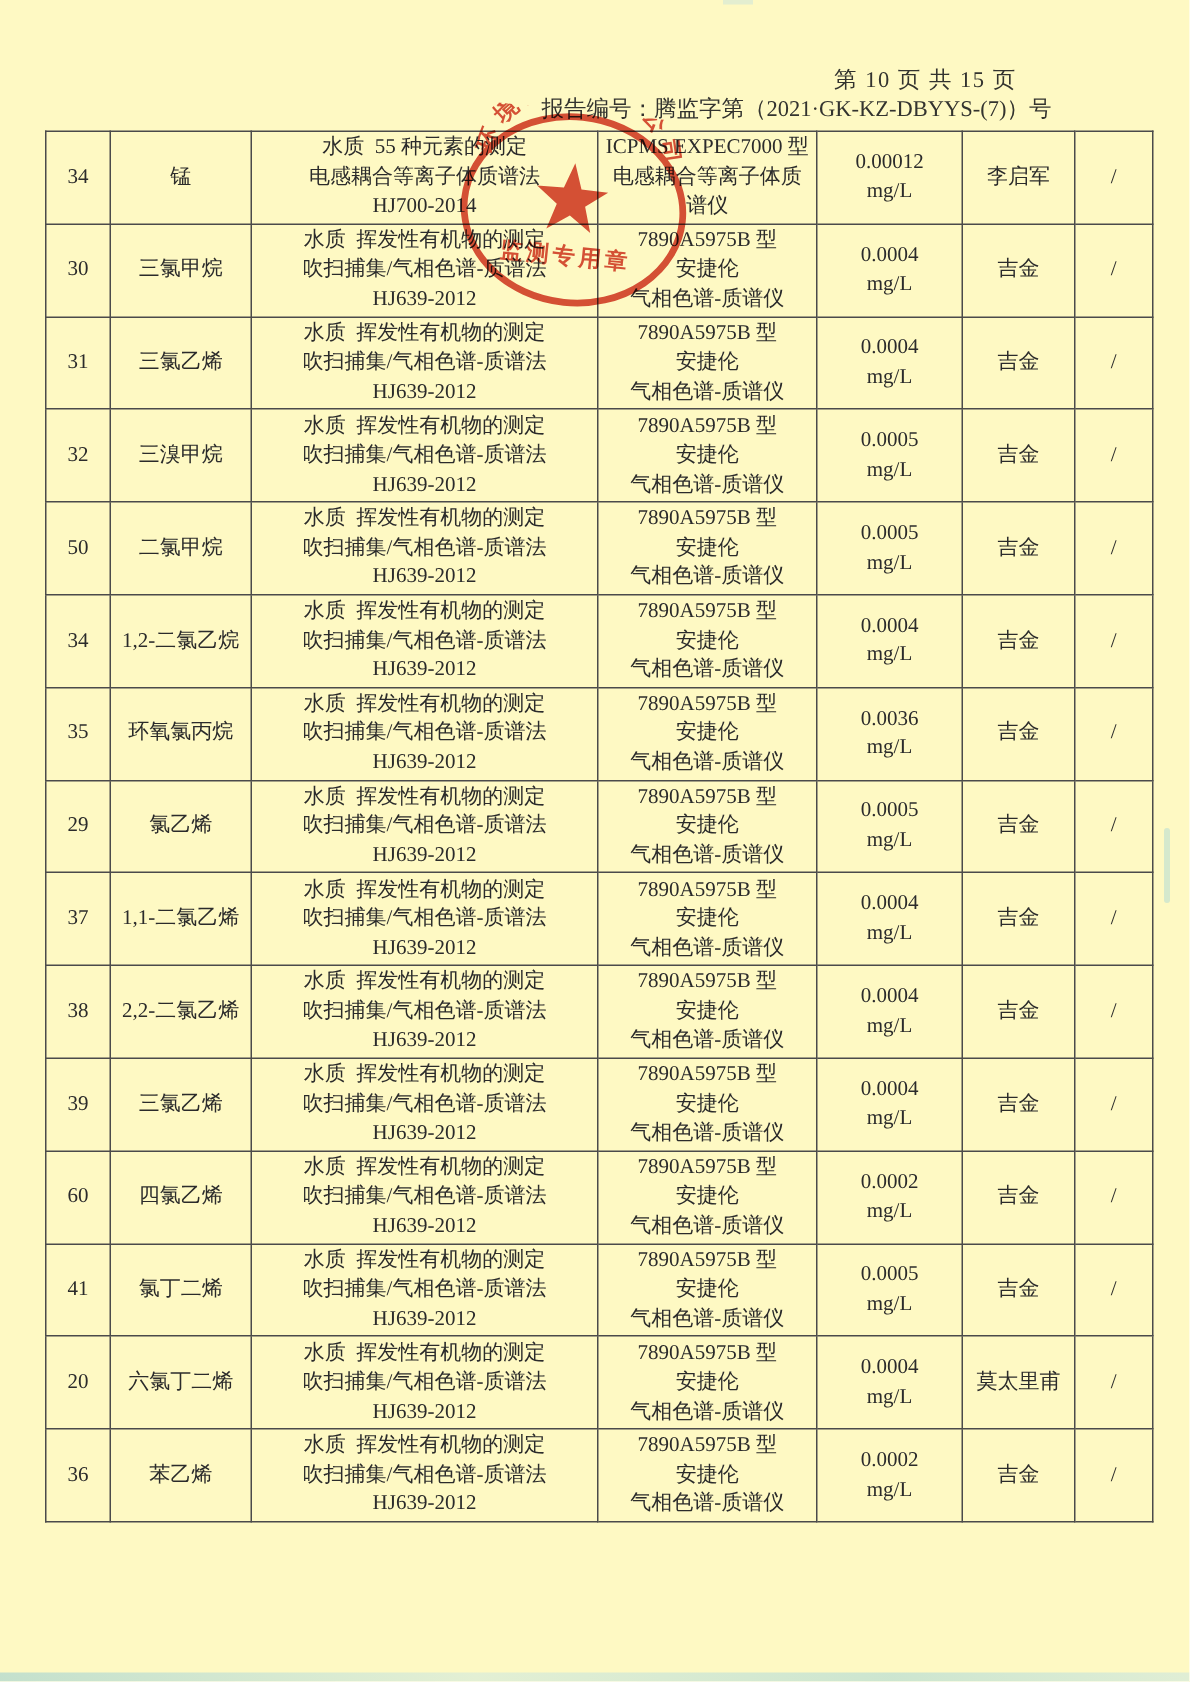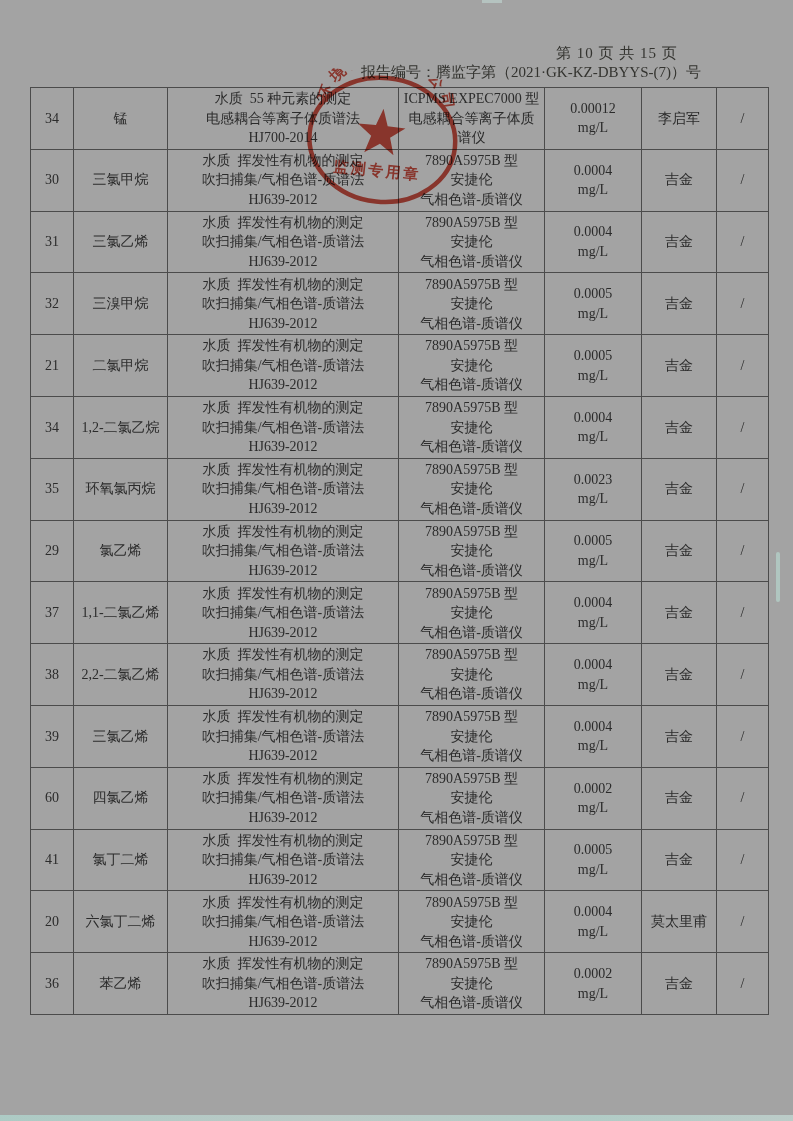--- a/index.html
+++ b/index.html
@@ -4,21 +4,21 @@
 <style>
   * { margin: 0; padding: 0; box-sizing: border-box; }
   html, body { width: 793px; height: 1121px; }
   body {
     font-family: "Liberation Serif", "DejaVu Serif", serif;
     background: #ffffff;
     position: relative;
     overflow: hidden;
     color: #2b2b2b;
   }
-  .sheet { position: absolute; inset: 0; background: #a3a3a3; }
+  .sheet { position: absolute; inset: 0; background: #fef9c3; }
 
   .page-indicator {
     position: absolute;
     left: 556px; top: 44px;
     font-size: 15px;
     letter-spacing: 1px;
     color: #33332f;
     white-space: pre;
   }
   .report-no {
@@ -203,21 +203,21 @@
           </td>
           <td>
             <div class="ln">吉金</div>
           </td>
           <td>
             <div class="ln">/</div>
           </td>
         </tr>
         <tr>
           <td>
-            <div class="ln">21</div>
+            <div class="ln">50</div>
           </td>
           <td>
             <div class="ln">二氯甲烷</div>
           </td>
           <td>
             <div class="ln">水质  挥发性有机物的测定</div>
             <div class="ln">吹扫捕集/气相色谱-质谱法</div>
             <div class="ln">HJ639-2012</div>
           </td>
           <td>
@@ -275,21 +275,21 @@
             <div class="ln">水质  挥发性有机物的测定</div>
             <div class="ln">吹扫捕集/气相色谱-质谱法</div>
             <div class="ln">HJ639-2012</div>
           </td>
           <td>
             <div class="ln">7890A5975B 型</div>
             <div class="ln">安捷伦</div>
             <div class="ln">气相色谱-质谱仪</div>
           </td>
           <td>
-            <div class="ln">0.0023</div>
+            <div class="ln">0.0036</div>
             <div class="ln">mg/L</div>
           </td>
           <td>
             <div class="ln">吉金</div>
           </td>
           <td>
             <div class="ln">/</div>
           </td>
         </tr>
         <tr>

